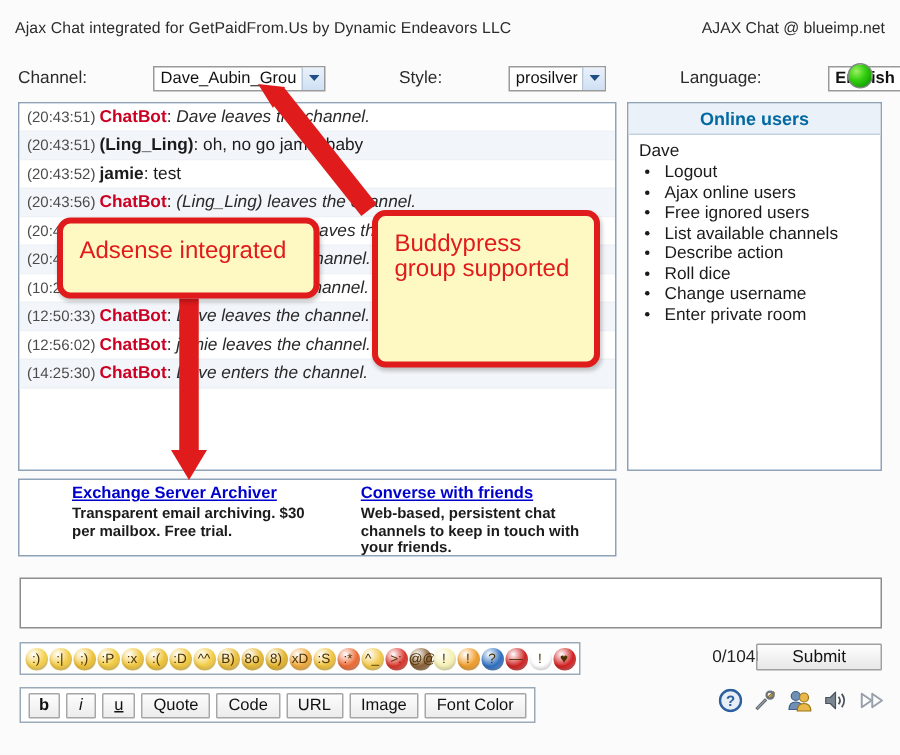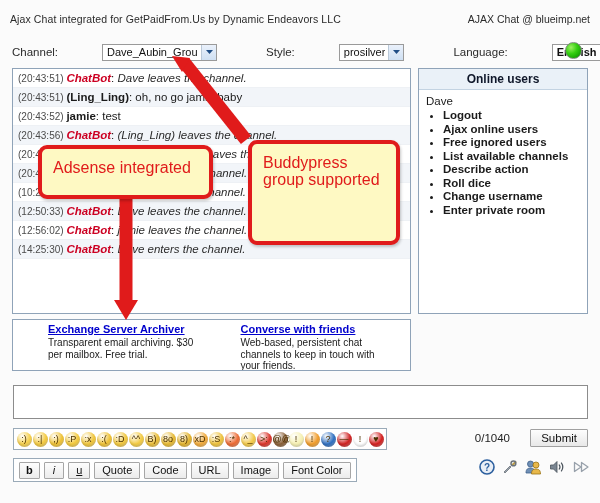--- a/index.html
+++ b/index.html
@@ -133,21 +133,20 @@
   .msg .ts {
     color: #4b4b4b;
     font-size: 10px;
   }
   .msg .nick {
     font-weight: bold;
     color: #1b1b1b;
   }
   .msg .nick.bot {
     color: #cc0022;
-    font-style: italic;
   }
   .msg .body { color: #1b1b1b; }
   .msg.action .body { font-style: italic; color: #2a2a2a; }
   .msg .hl { font-style: italic; font-weight: bold; color: #cc0022; }
 
   
   #users {
     position: absolute;
     left: 418px; top: 68px;
     width: 170px; height: 246px;
@@ -155,34 +154,33 @@
     border: 1px solid #8fa3b8;
     box-sizing: border-box;
     overflow: hidden;
   }
   #users .users-title {
     height: 20px;
     line-height: 20px;
     text-align: center;
     font-weight: bold;
     font-size: 12px;
-    color: #0f172a;
+    color: #0369a1;
     background: #eaf1f8;
     border-bottom: 1px solid #c3d3e2;
   }
   #users .me {
     padding: 5px 0 1px 7px;
     font-size: 11.5px;
     color: #1b1b1b;
   }
   #users ul {
     margin: 1px 0 0 0;
     padding: 0 0 0 24px;
     list-style: disc;
-    font-weight: bold;
   }
   #users li {
     font-size: 11.5px;
     line-height: 13.5px;
     color: #1b1b1b;
   }
 
   
   #ads {
     position: absolute;
@@ -203,20 +201,21 @@
     text-decoration: underline;
     display: block;
     line-height: 13px;
     cursor: pointer;
   }
   #ads .ad-text {
     font-size: 10px;
     color: #1b1b1b;
     line-height: 11.5px;
     margin-top: 1px;
+    font-weight: bold;
   }
   #ads .ads-by {
     text-align: right;
     font-size: 9px;
     color: #333;
     margin-top: 15px;
     padding-right: 2px;
   }
   #ads .ads-by .g {
     font-family: "Liberation Serif", serif;
@@ -278,21 +277,21 @@
     height: 18px;
     line-height: 16px;
     text-align: center;
     font-size: 11.5px;
     color: #111;
     background: linear-gradient(#fdfdfd, #e8e8e8);
     border: 1px solid #a0a0a0;
     border-radius: 1px;
     box-sizing: border-box;
     cursor: pointer;
-    padding: 0 10px;
+    padding: 0 23px;
   }
 
   
   #bbcode {
     position: absolute;
     left: 13px; top: 458px;
     height: 24px;
     background: #ffffff;
     border: 1px solid #9aaab8;
     box-sizing: border-box;

